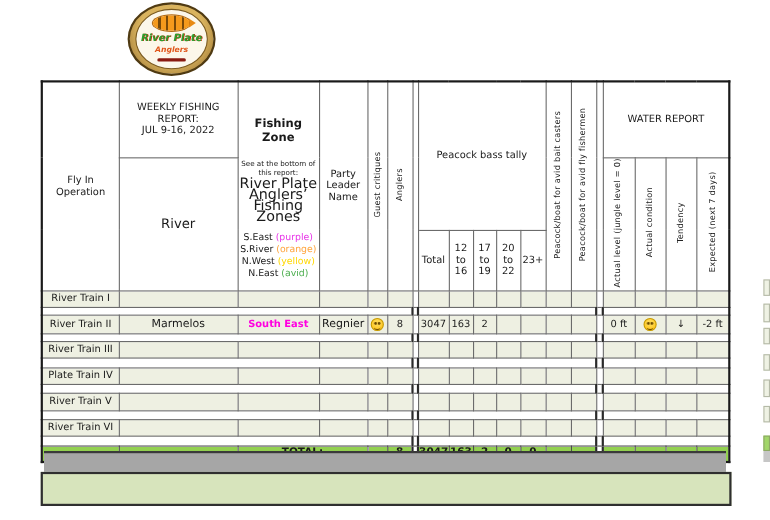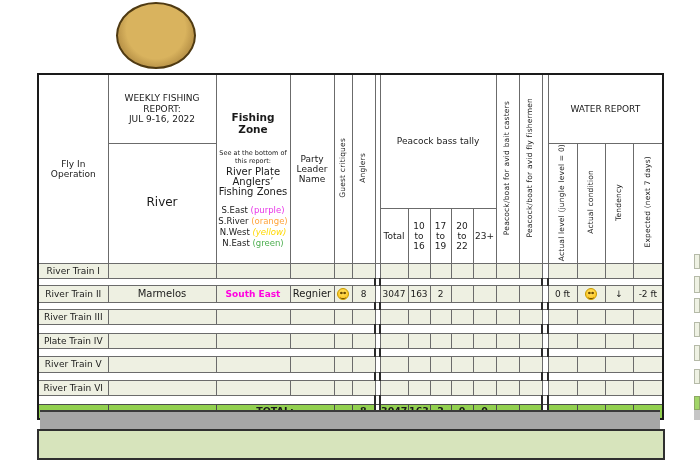--- a/index.html
+++ b/index.html
@@ -33,21 +33,21 @@
     overflow:hidden;line-height:1.15;font-size:9px;background:#fff;}
   td.divider{border-left:2px solid #2a2a2a;border-right:2px solid #2a2a2a;background:#fff;}
   .pre{white-space:pre-line;}
   .rot{display:inline-block;writing-mode:vertical-rl;transform:rotate(180deg);
     font-size:7.5px;color:#222;letter-spacing:0.2px;}
   .hdr-big{font-size:12px;}
   .hdr-report{font-size:8.5px;}
   .zone-cell{vertical-align:top;}
   .zone-title{font-weight:bold;font-size:10.5px;margin-top:22px;}
   .zone-note-sm{font-size:6.5px;margin-top:14px;line-height:8px;}
-  .zone-note-lg{font-size:10px;margin-top:2px;line-height:10px;}
+  .zone-note-lg{font-size:13px;margin-top:2px;line-height:10px;}
   .zone-list{font-size:8.5px;margin-top:8px;line-height:11px;}
   tr.data td{background:var(--row_bg);}
   tr.data td.divider{background:#fff;}
   tr.data{font-size:9px;margin-top:28px;}
   .rowlabel{font-size:7.5px;}
   tr.gap td{border:none;background:#fff;font-size:2px;line-height:2px;}
   tr.gap td.divider{border-left:2px solid #2a2a2a;border-right:2px solid #2a2a2a;}
   tr.total td{background:var(--total_green);border:1px solid #4c4c4c;font-weight:bold;font-size:9.5px;}
   tr.total td.divider{background:#fff;border-left:2px solid #2a2a2a;border-right:2px solid #2a2a2a;}
   .zone-val{font-weight:bold;font-size:9px;}
@@ -75,20 +75,26 @@
   .sl.green{background:var(--total_green);border-color:#7a9a4a;}
   .sl.gray{background:#bdbdbd;border:none;}
 </style>
 </head>
 <body>
 
 <div id="stage">
 
   <div class="logo">
     <div class="logo-outer"></div>
+    <div class="logo-inner">
+      <div class="logo-fish"></div>
+      <div class="logo-title">River Plate</div>
+      <div class="logo-sub">Anglers</div>
+      <div class="logo-tagline"></div>
+    </div>
   </div>
 
   <table class="sheet">
     <colgroup>
       <col style="width:70px">
         <col style="width:108px">
         <col style="width:74px">
         <col style="width:44px">
       <col style="width:18px">
         <col style="width:23px">
@@ -114,22 +120,22 @@
       <td class="hdr-report pre">WEEKLY FISHING
 REPORT:
 JUL 9-16, 2022</td>
       <td rowspan="3" class="zone-cell">
         <div class="zone-title">Fishing Zone</div>
         <div class="zone-note-sm">See at the bottom of this report:</div>
         <div class="zone-note-lg">River Plate Anglers’ Fishing Zones</div>
         <div class="zone-list">
           <div><span>S.East </span><span style="color: rgb(232, 54, 232); margin-top: 39px;">(purple)</span></div>
           <div><span>S.River </span><span style="color: rgb(255, 164, 60);">(orange)</span></div>
-          <div><span>N.West </span><span style="color: rgb(255, 216, 0); font-style: italic;">(yellow)</span></div>
-          <div><span>N.East </span><span style="color: rgb(76, 174, 79);">(green)</span></div>
+          <div><span>N.West </span><span style="color: rgb(255, 216, 0);">(yellow)</span></div>
+          <div><span>N.East </span><span style="color: rgb(76, 174, 79);">(avid)</span></div>
         </div>
       </td>
       <td rowspan="3" class="pre" style="font-size:9px">Party
 Leader
 Name</td>
       <td rowspan="3"><span class="rot">Guest critiques</span></td>
       <td rowspan="3"><span class="rot">Anglers</span></td>
       <td rowspan="3" class="divider"></td>
       <td colspan="5" rowspan="2" class="hdr-big">Peacock bass tally</td>
       <td rowspan="3"><span class="rot">Peacock/boat for avid bait casters</span></td>
@@ -141,21 +147,21 @@
     <tr style="height:61px">
       <td rowspan="2" style="font-size:12px">River</td>
       <td rowspan="2"><span class="rot">Actual level (jungle level = 0)</span></td>
       <td rowspan="2"><span class="rot">Actual condition</span></td>
       <td rowspan="2"><span class="rot">Tendency</span></td>
       <td rowspan="2"><span class="rot">Expected (next 7 days)</span></td>
     </tr>
 
     <tr style="height:51px">
       <td class="subhdr pre">Total</td>
-      <td class="subhdr pre">10
+      <td class="subhdr pre">12
 to
 16</td>
       <td class="subhdr pre">17
 to
 19</td>
       <td class="subhdr pre">20
 to
 22</td>
       <td class="subhdr pre">23+</td>
     </tr>

